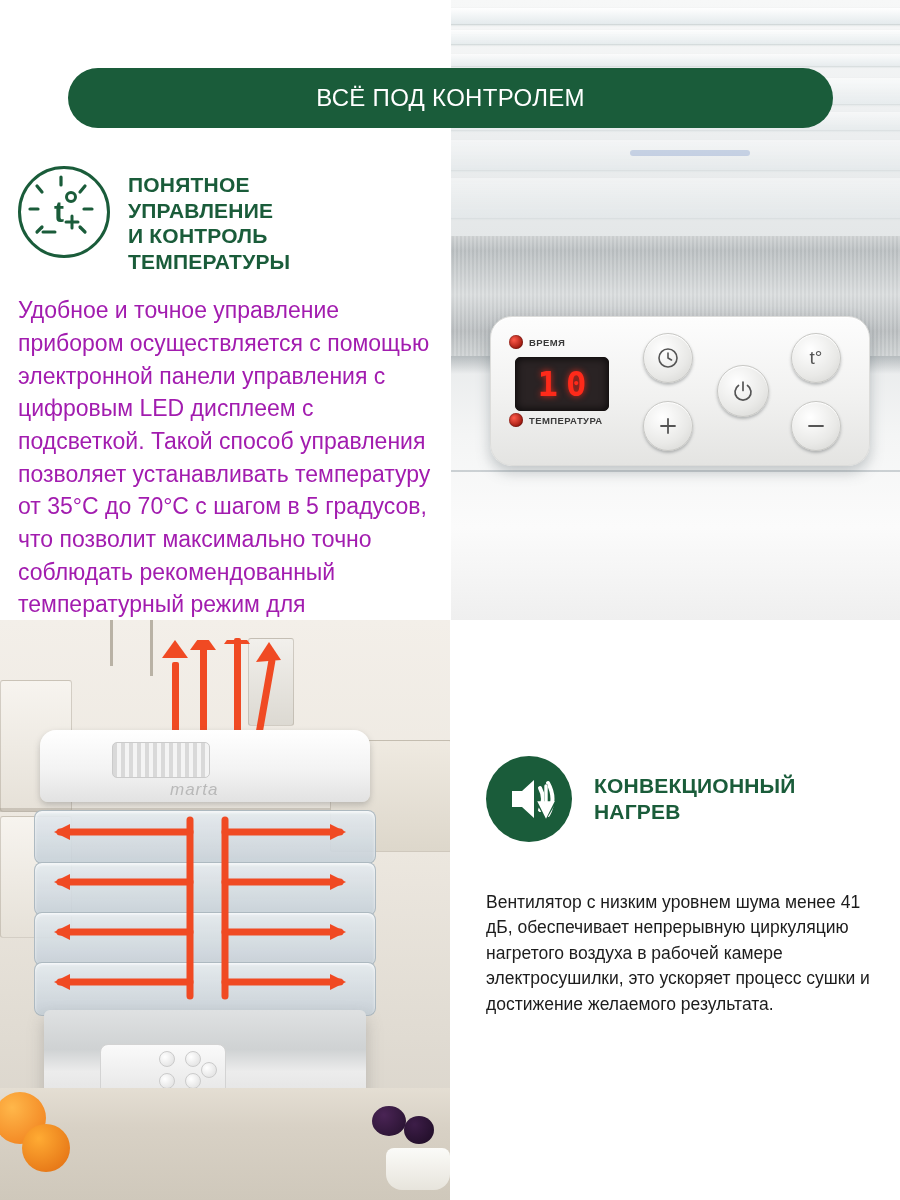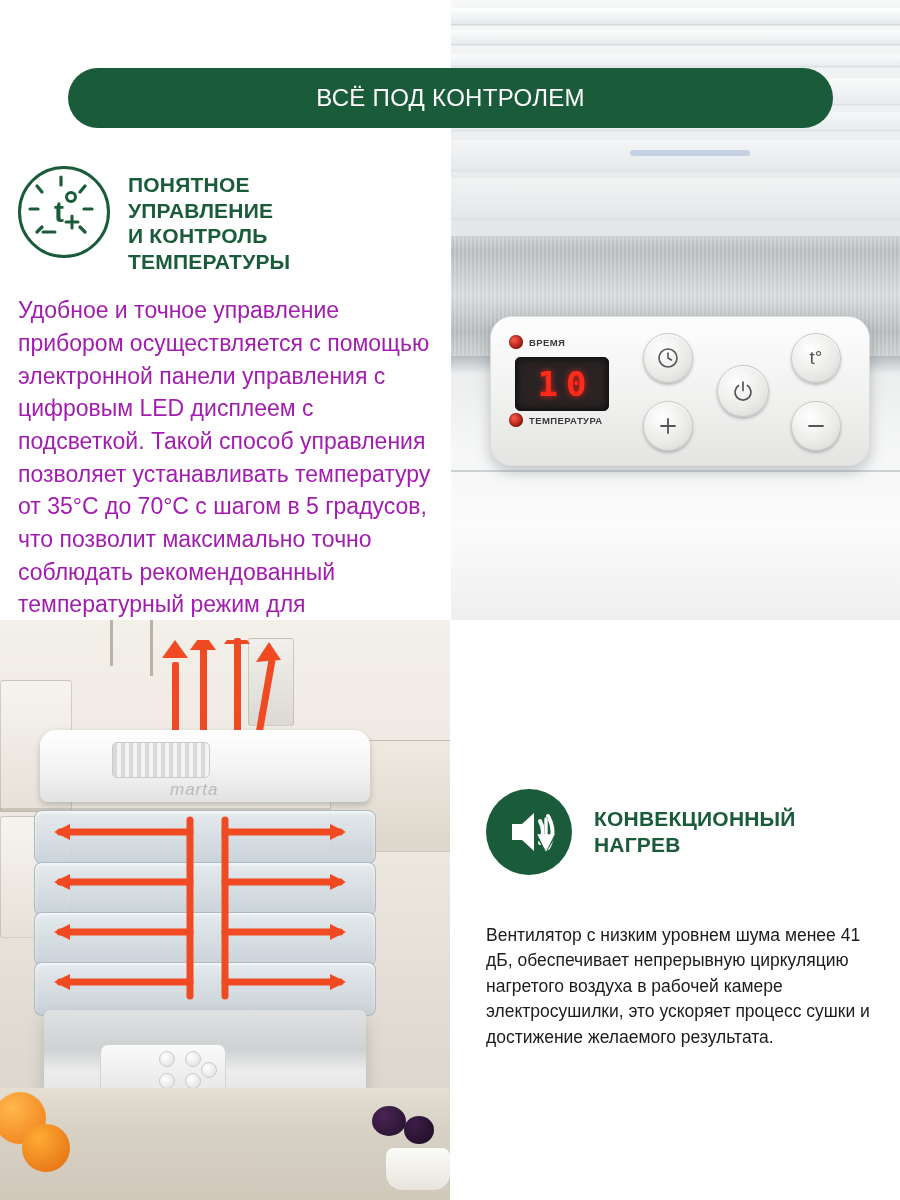--- a/index.html
+++ b/index.html
@@ -269,21 +269,21 @@
     border-radius: 2px;
   }
   .fruit {
     position:absolute; border-radius:50%;
   }
 
   
   .feature-bottom {
     position: absolute;
     left: 486px;
-    top: 789px;
+    top: 756px;
     width: 400px;
   }
   .feat2-head { display:flex; align-items:center; gap:22px; }
   .feat2-title {
     color:#1a5c3a; font-size:21px; font-weight:bold; line-height:1.25; letter-spacing:.2px;
   }
   .feat2-body {
     margin-top: 48px;
     font-size: 17.5px;
     line-height: 1.45;

